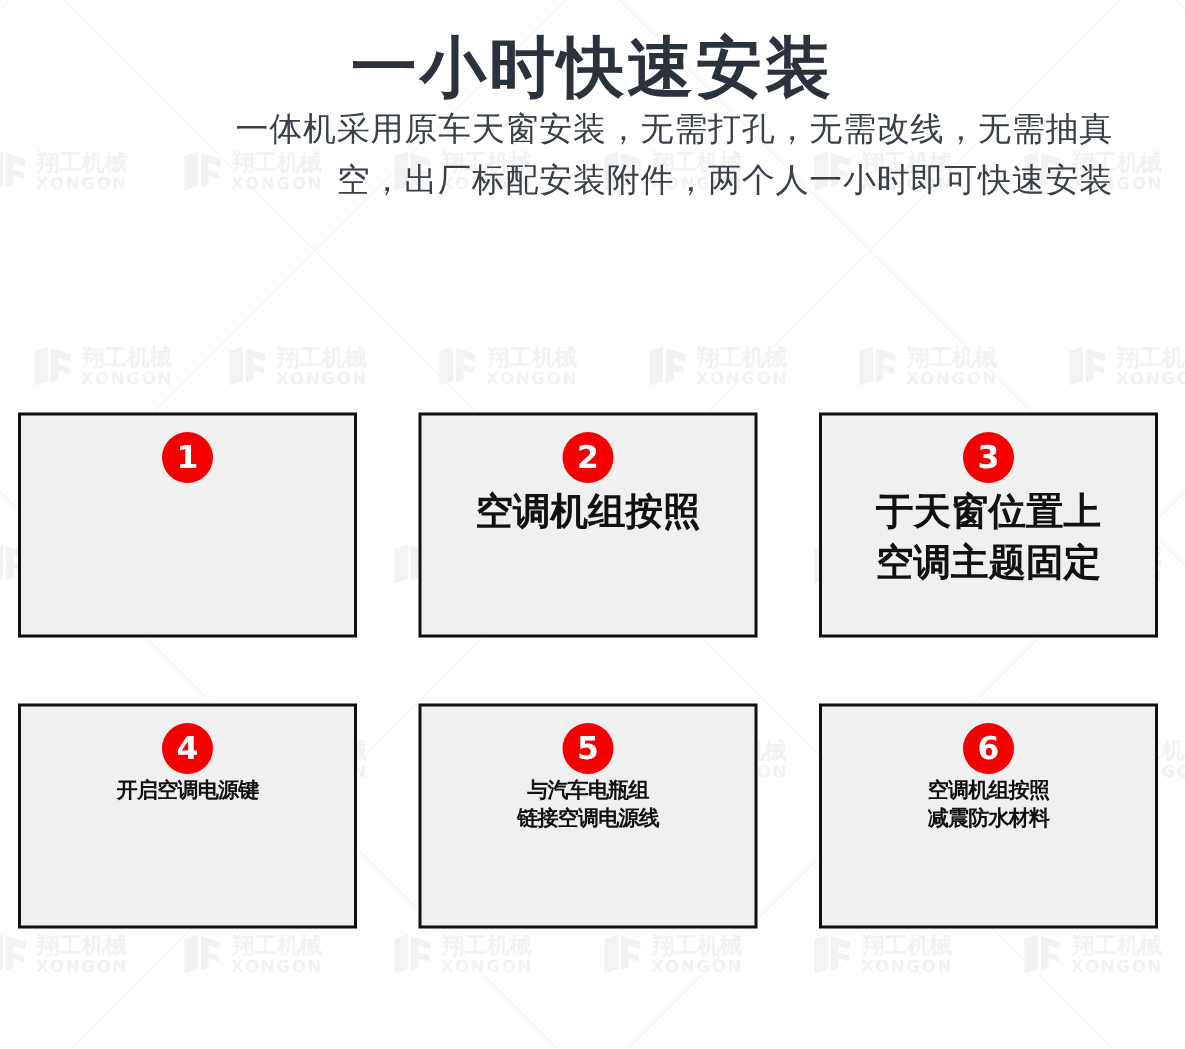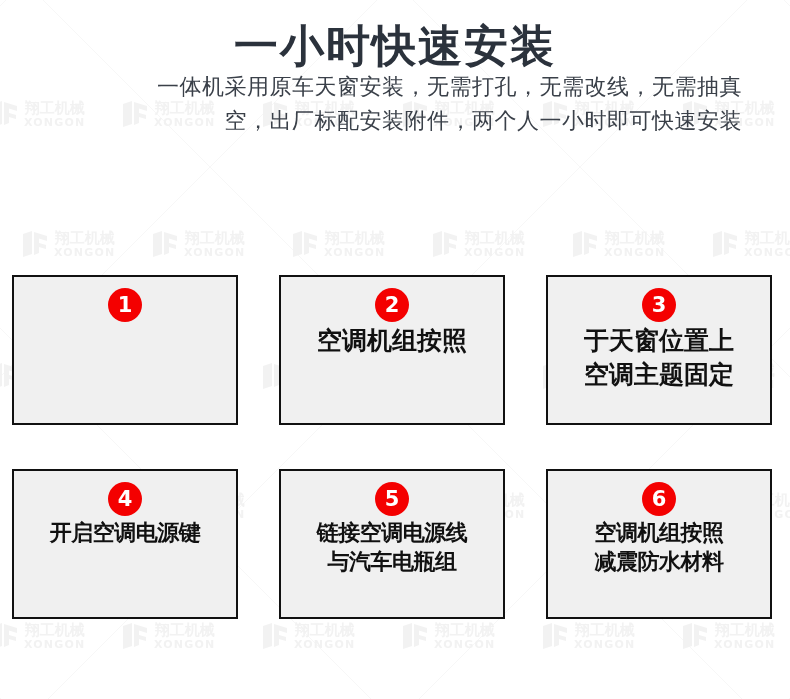--- a/index.html
+++ b/index.html
@@ -137,21 +137,21 @@
   .step-text {
     margin-top: 2px;
     text-align: center;
     color: #111111;
     font-weight: 700;
     font-size: 25px;
     line-height: 1.34;
     letter-spacing: 0px;
   }
   .step-text.compact {
-    font-size: 22px;
+    font-size: 14px;
     letter-spacing: -0.5px;
     text-align: center;
   }
   .step-text .step-line {
     display: block;
     white-space: nowrap;
   }
 </style>
 </head>
 <body>
@@ -488,22 +488,22 @@
       </div>
       <div class="step-card">
         <div class="step-badge">4</div>
         <div class="step-text compact">
           <span class="step-line">开启空调电源键</span>
         </div>
       </div>
       <div class="step-card">
         <div class="step-badge">5</div>
         <div class="step-text compact">
+          <span class="step-line">与汽车电瓶组</span>
           <span class="step-line">链接空调电源线</span>
-          <span class="step-line">与汽车电瓶组</span>
         </div>
       </div>
       <div class="step-card">
         <div class="step-badge">6</div>
         <div class="step-text compact">
           <span class="step-line">空调机组按照</span>
           <span class="step-line">减震防水材料</span>
         </div>
       </div>
     </div>

